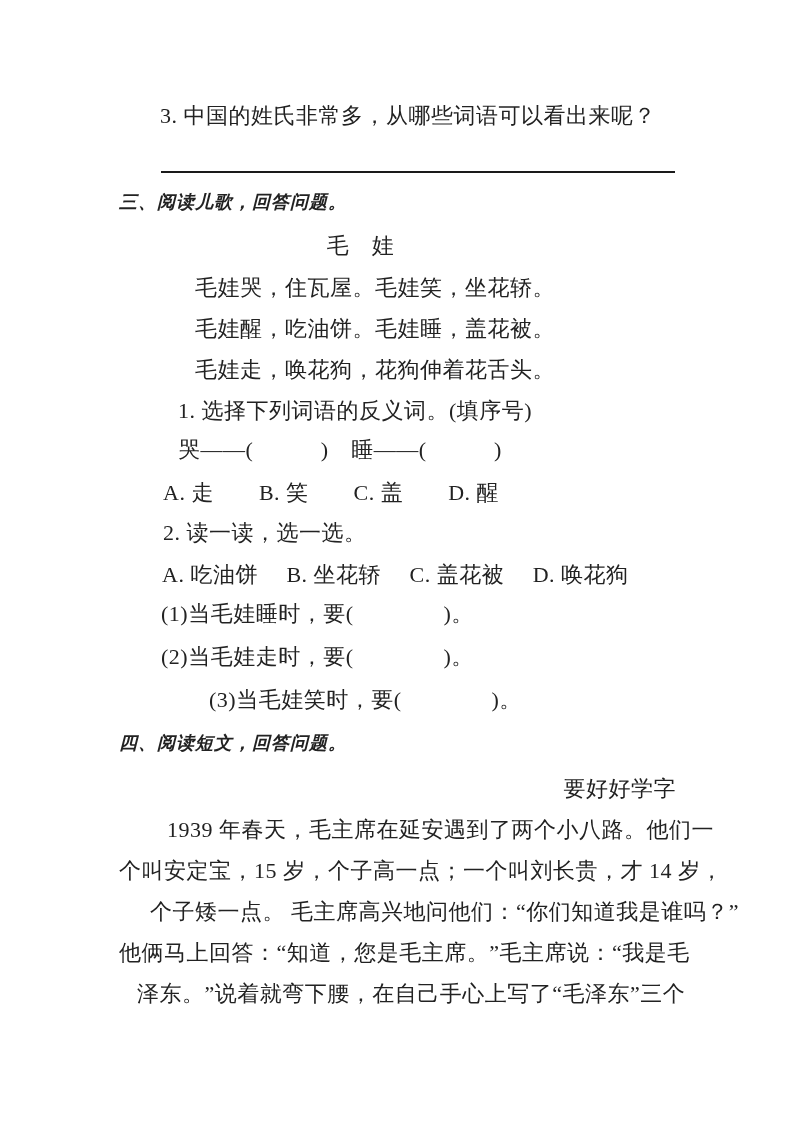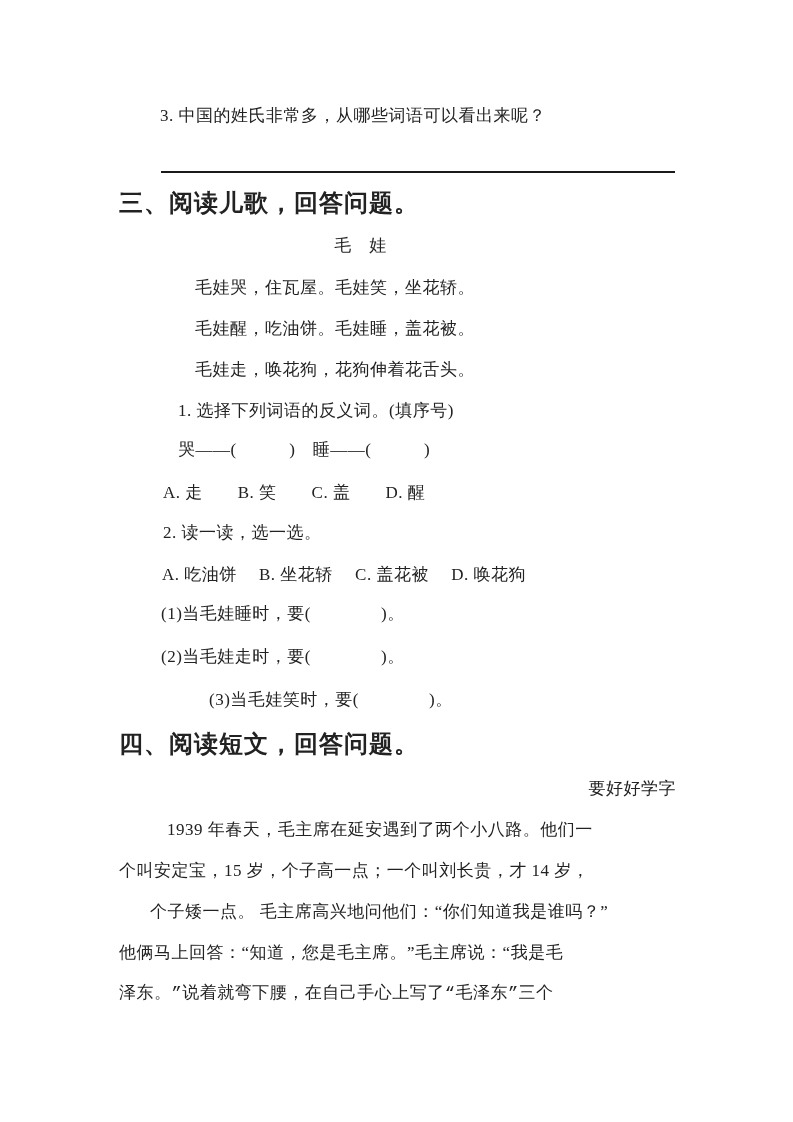--- a/index.html
+++ b/index.html
@@ -7,30 +7,31 @@
     position: relative;
     width: 793px;
     height: 1122px;
     background: #ffffff;
     font-family: "Liberation Serif", serif;
     color: #222222;
     overflow: hidden;
   }
   .line {
     position: absolute;
-    font-size: 17px;
+    font-size: 22px;
     line-height: 25px;
     white-space: pre;
     letter-spacing: 0.5px;
   }
   .heading {
     font-family: "Liberation Sans", sans-serif;
     font-weight: bold;
-    font-size: 24px;
+    font-size: 18px;
     letter-spacing: 1px;
+    font-style: italic;
   }
   .centered { text-align: center; }
   .answer-rule {
     position: absolute;
     left: 161px;
     top: 171px;
     width: 514px;
     border-top: 2px solid #1a1a1a;
     height: 0;
   }
@@ -49,21 +50,21 @@
   .q2-options   { left: 162px; top: 562px; }
   .q2-item1     { left: 161px; top: 601px; }
   .q2-item2     { left: 161px; top: 644px; }
   .q2-item3     { left: 161px; top: 687px; margin-left: 48px; }
   .heading-4    { left: 119px; top: 731px; }
   .passage-title{ left: 119px; width: 557px; top: 776px; text-align: right; }
   .passage-l1   { left: 167px; top: 817px; }
   .passage-l2   { left: 119px; top: 858px; }
   .passage-l3   { left: 119px; top: 899px; margin-left: 31px; }
   .passage-l4   { left: 119px; top: 940px; }
-  .passage-l5   { left: 119px; top: 981px; font-family: Liberation Mono, monospace; }
+  .passage-l5   { left: 137px; top: 981px; }
 </style>
 </head>
 <body>
 
 <div class="page">
 
   <div class="line q3-text">3. 中国的姓氏非常多，从哪些词语可以看出来呢？</div>
 
   <div class="answer-rule"></div>
 

